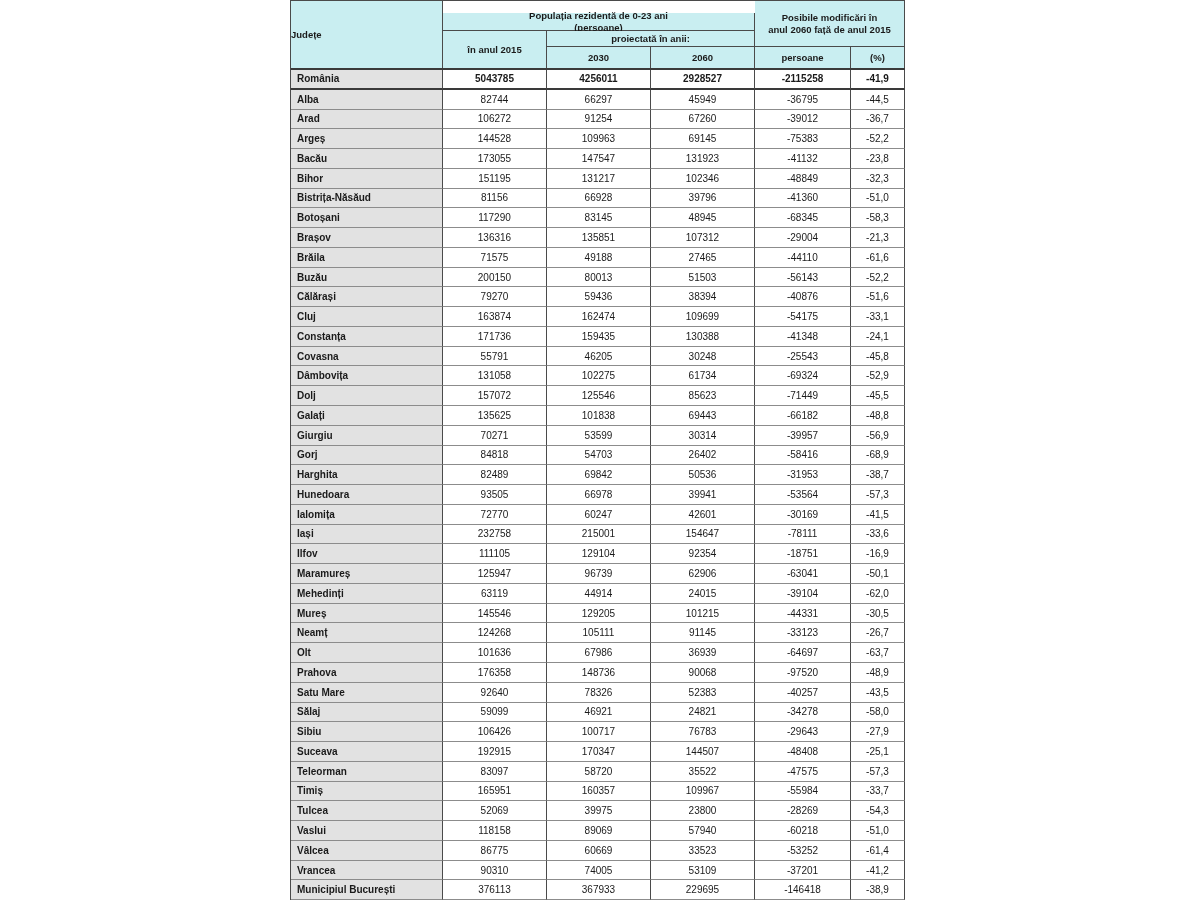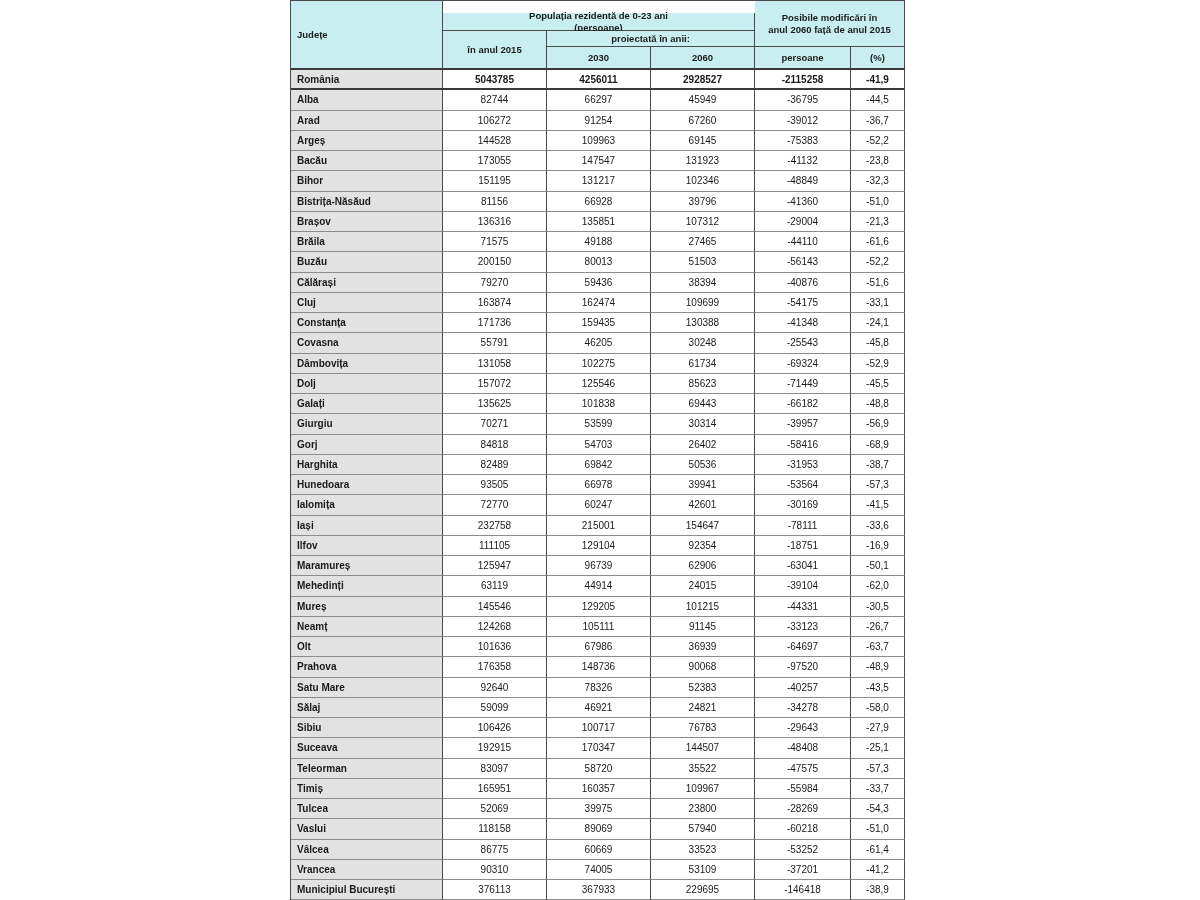--- a/index.html
+++ b/index.html
@@ -19,21 +19,21 @@
     font-size:9.5px;font-weight:bold;color:#1a1a1a;
   }
   .th{
     background:#c9eef1;
     box-sizing:border-box;
     border-right:1px solid #4a4a4a;
     border-bottom:1px solid #4a4a4a;
     display:flex;align-items:center;justify-content:center;
     text-align:center;white-space:pre-line;line-height:1.18;padding:1px 2px;
   }
-  .th.judet{grid-area:1/1/4/2;justify-content:flex-start;text-align:right;padding-left:6px;border-bottom:none;}
+  .th.judet{grid-area:1/1/4/2;justify-content:flex-start;text-align:right;padding-left:0;border-bottom:none;}
   .th.group-pop{grid-area:1/2/2/5;margin-top:12px;}
   .th.y2015{grid-area:2/2/4/3;border-bottom:none;}
   .th.projected{grid-area:2/3/3/5;}
   .th.y2030{grid-area:3/3/4/4;border-bottom:none;}
   .th.y2060{grid-area:3/4/4/5;border-bottom:none;}
   .th.group-chg{grid-area:1/5/3/7;}
   .th.persons{grid-area:3/5/4/6;border-bottom:none;}
   .th.pct{grid-area:3/6/4/7;border-bottom:none;}
   
   .tbody{flex:1;display:flex;flex-direction:column;border-radius:6px;}
@@ -123,20 +123,28 @@
   </div>
         <div class="tr">
     <div class="td name">Bistrița-Năsăud</div>
     <div class="td num">81156</div>
     <div class="td num">66928</div>
     <div class="td num">39796</div>
     <div class="td num">-41360</div>
     <div class="td num">-51,0</div>
   </div>
         <div class="tr">
+    <div class="td name">Botoșani</div>
+    <div class="td num">117290</div>
+    <div class="td num">83145</div>
+    <div class="td num">48945</div>
+    <div class="td num">-68345</div>
+    <div class="td num">-58,3</div>
+  </div>
+        <div class="tr">
     <div class="td name">Brașov</div>
     <div class="td num">136316</div>
     <div class="td num">135851</div>
     <div class="td num">107312</div>
     <div class="td num">-29004</div>
     <div class="td num">-21,3</div>
   </div>
         <div class="tr">
     <div class="td name">Brăila</div>
     <div class="td num">71575</div>

